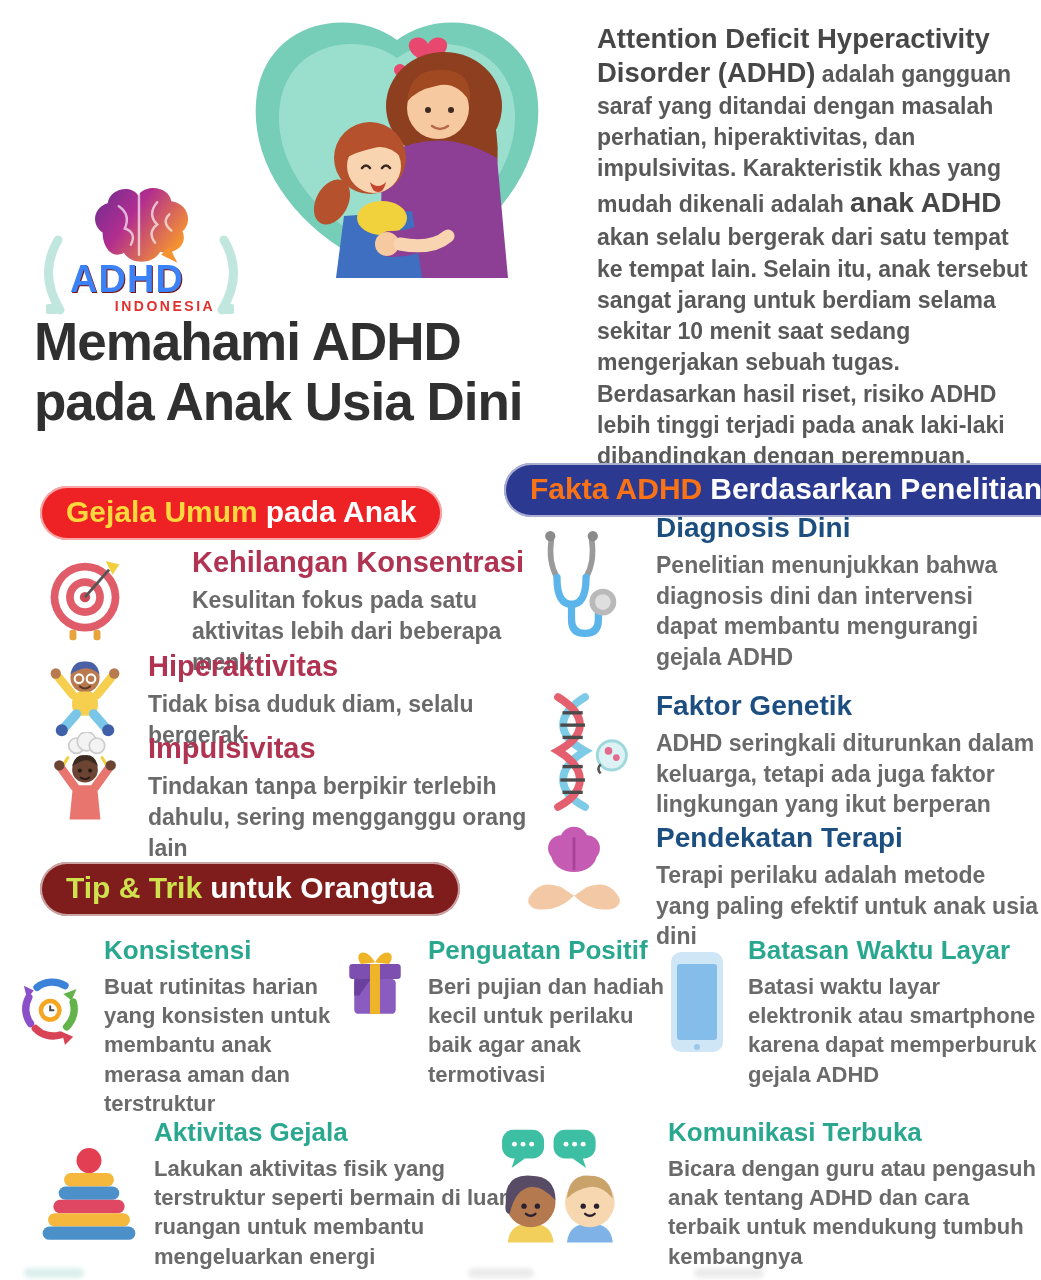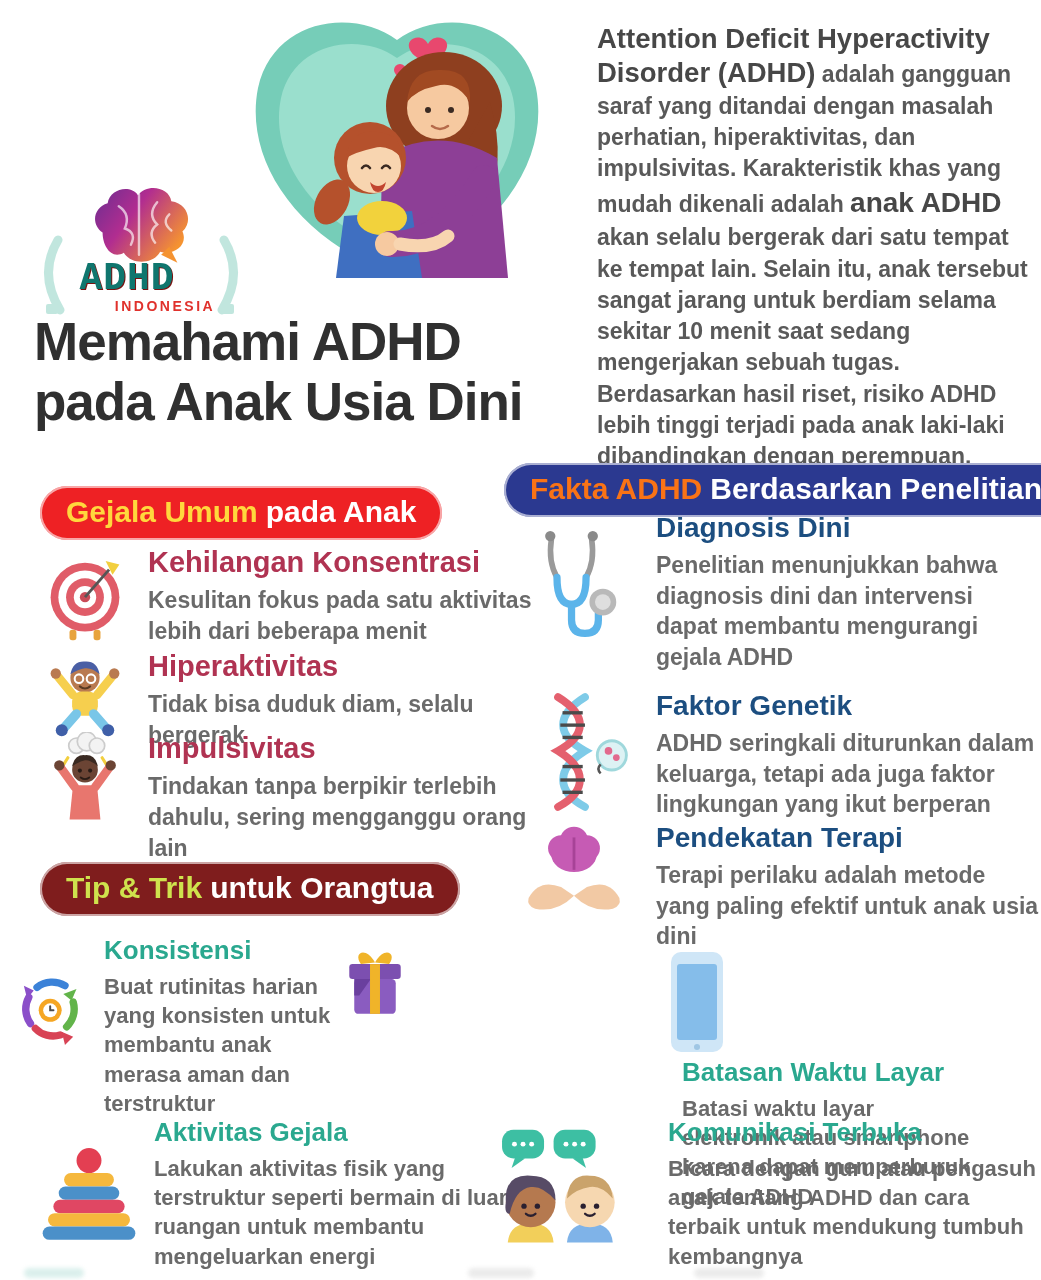--- a/index.html
+++ b/index.html
@@ -6,24 +6,23 @@
   .canvas{
     position:relative;width:1041px;height:1280px;margin:0 auto;
     background:#ffffff;overflow:hidden;
     font-family:"Liberation Sans",sans-serif;
   }
   
   .logo{position:absolute;left:36px;top:180px;width:210px;text-align:center;}
   .logo .arcs{position:absolute;left:0;top:52px;width:210px;height:90px;opacity:.55;}
   .logo-brain{position:relative;width:128px;height:96px;margin:0 auto;}
   .logo-adhd{
-    position:relative;font-size:38px;font-weight:800;color:#0f766e;
+    position:relative;font-size:38px;font-weight:800;color:#3b82f6;
     letter-spacing:1px;line-height:.9;margin-top:-14px;margin-left:-28px;
     text-shadow:1px 1px 0 #7a1210;
-    font-family:Liberation Mono, monospace;
   }
   .logo-indo{
     position:relative;font-size:14px;font-weight:700;color:#e0312c;
     letter-spacing:2.5px;margin-left:48px;margin-top:2px;
   }
   
   .hero{position:absolute;left:232px;top:6px;width:330px;height:296px;}
   
   .intro{
     position:absolute;left:597px;top:22px;width:442px;
@@ -137,21 +136,21 @@
 
   <h1 class="main-title">
     <span>Memahami ADHD</span><br>
     <span>pada Anak Usia Dini</span>
   </h1>
 
   <div class="badge badge-symptoms">
     <span class="bhl">Gejala Umum</span><span>pada Anak</span>
   </div>
 
-  <div class="item" style="left:42px;top:546px;width:510px;">
+  <div class="item" style="left:42px;top:546px;width:510px;gap:44px;">
     <div class="icon-box" style="width:86px;margin-top:6px;">
       <svg width="86" height="92" viewBox="0 0 100 106">
         <rect x="32" y="90" width="8" height="12" rx="3" fill="#e8a33d"></rect>
         <rect x="60" y="90" width="8" height="12" rx="3" fill="#e8a33d"></rect>
         <circle cx="50" cy="52" r="40" fill="#e05c68"></circle>
         <circle cx="50" cy="52" r="31" fill="#ffffff"></circle>
         <circle cx="50" cy="52" r="22" fill="#e05c68"></circle>
         <circle cx="50" cy="52" r="13" fill="#ffffff"></circle>
         <circle cx="50" cy="52" r="6" fill="#c94b57"></circle>
         <line x1="50" y1="52" x2="78" y2="20" stroke="#555555" stroke-width="3.4"></line>
@@ -313,23 +312,27 @@
     <div class="icon-box" style="width:80px;margin-top:4px;">
       <svg width="78" height="88" viewBox="0 0 94 104">
         <path d="M47,26 C36,6 20,14 30,28 Z" fill="#f0b429"></path>
         <path d="M47,26 C58,6 74,14 64,28 Z" fill="#f0b429"></path>
         <rect x="16" y="28" width="62" height="18" rx="4" fill="#7c4fb0"></rect>
         <rect x="22" y="46" width="50" height="42" rx="5" fill="#8a5cc0"></rect>
         <path d="M22,46 h20 l-14,20 h-6 Z" fill="#6a3f9e"></path>
         <rect x="41" y="28" width="12" height="60" fill="#f0b429"></rect>
       </svg>
     </div>
-  </div>
-
-  <div class="item" style="left:668px;top:936px;width:372px;flex-direction:column;">
+    <div class="item-text" style="margin-left:12px;width:250px;">
+      <p class="item-title tip-title">Penguatan Positif</p>
+      <p class="item-desc tip-desc">Beri pujian dan hadiah kecil untuk perilaku baik agar anak termotivasi</p>
+    </div>
+  </div>
+
+  <div class="item" style="left:668px;top:936px;width:372px;">
     <div class="icon-box" style="width:66px;margin-top:14px;">
       <svg width="58" height="104" viewBox="0 0 58 104">
         <rect x="3" y="2" width="52" height="100" rx="10" fill="#cfe6f7"></rect>
         <rect x="9" y="14" width="40" height="76" rx="3" fill="#85bdea"></rect>
         <circle cx="29" cy="97" r="3" fill="#9fc6e4"></circle>
       </svg>
     </div>
     <div class="item-text" style="margin-left:14px;width:300px;">
       <p class="item-title tip-title">Batasan Waktu Layar</p>
       <p class="item-desc tip-desc">Batasi waktu layar elektronik atau smartphone karena dapat memperburuk gejala ADHD</p>

